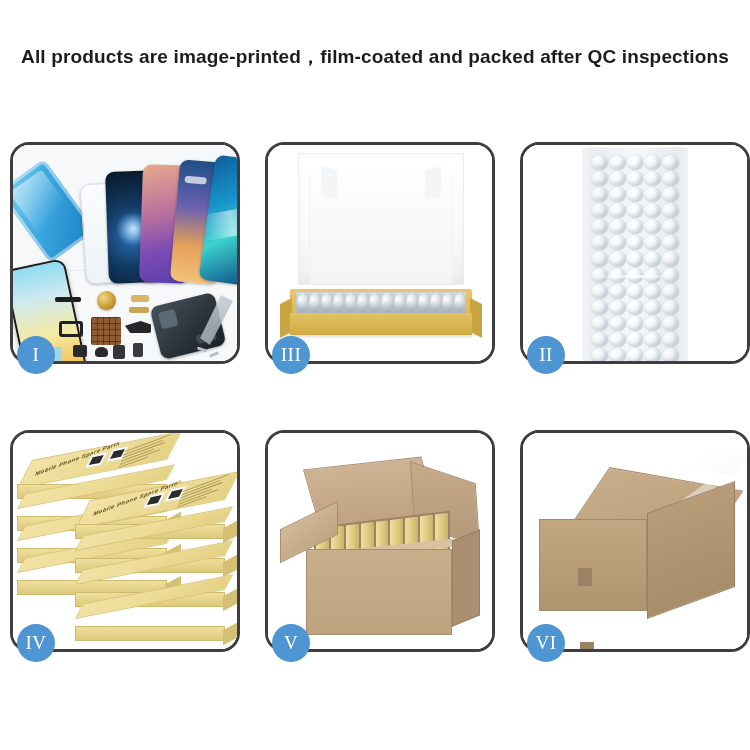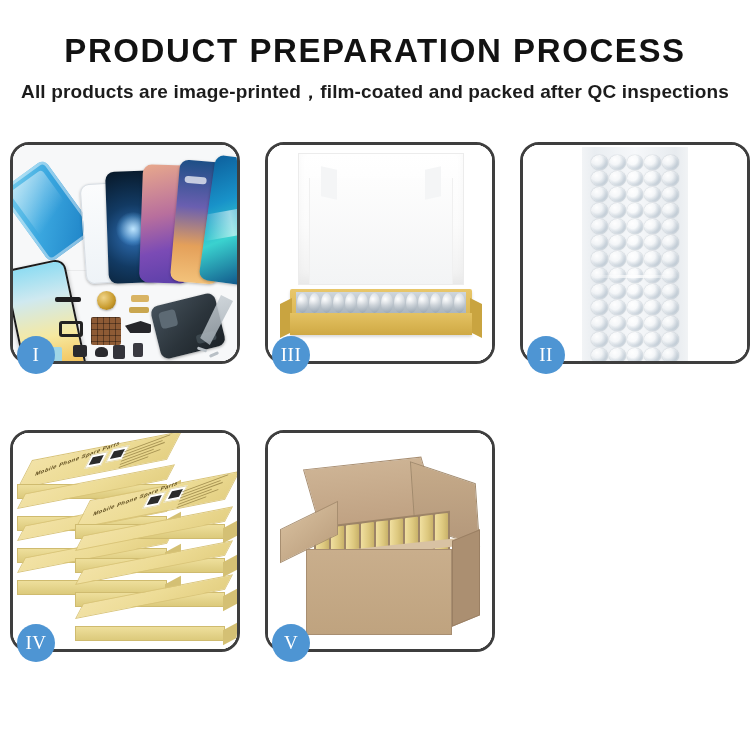--- a/index.html
+++ b/index.html
@@ -330,21 +330,20 @@
     transform: rotate(12deg) skewX(-20deg);
   }
   .notch{ position:absolute; background:#9c8264; }
   .n1{ left:38px; top:48px; width:14px; height:18px; }
   .n2{ left:40px; top:122px; width:14px; height:14px; }
 </style>
 </head>
 <body>
 
 <div class="header">
-  <div class="title">PRODUCT PREPARATION PROCESS</div>
   <div class="subtitle">All products are image-printed，film-coated and packed after QC inspections</div>
 </div>
 
 <div class="grid">
 
   <div class="panel">
     <div class="panel-inner">
       <div class="p1-bg"></div>
       <div class="film"></div>
       <div class="fan">
@@ -585,14 +584,31 @@
         </div>
         <div class="c-flap-left"></div>
         <div class="c-lip"></div>
         <div class="c-body"></div>
         <div class="c-body-right"></div>
       </div>
     </div>
     <div class="badge">V</div>
   </div>
 
+  <div class="panel">
+    <div class="panel-inner">
+      <div class="p6-bg"></div>
+      <div class="sealed">
+        <div class="tape-tail"></div>
+        <div class="s-top">
+          <div class="tape"></div>
+        </div>
+        <div class="s-right"></div>
+        <div class="s-left">
+          <div class="notch n1"></div>
+          <div class="notch n2"></div>
+        </div>
+      </div>
+    </div>
+    <div class="badge">VI</div>
+  </div>
 
 </div>
 
 </body></html>

